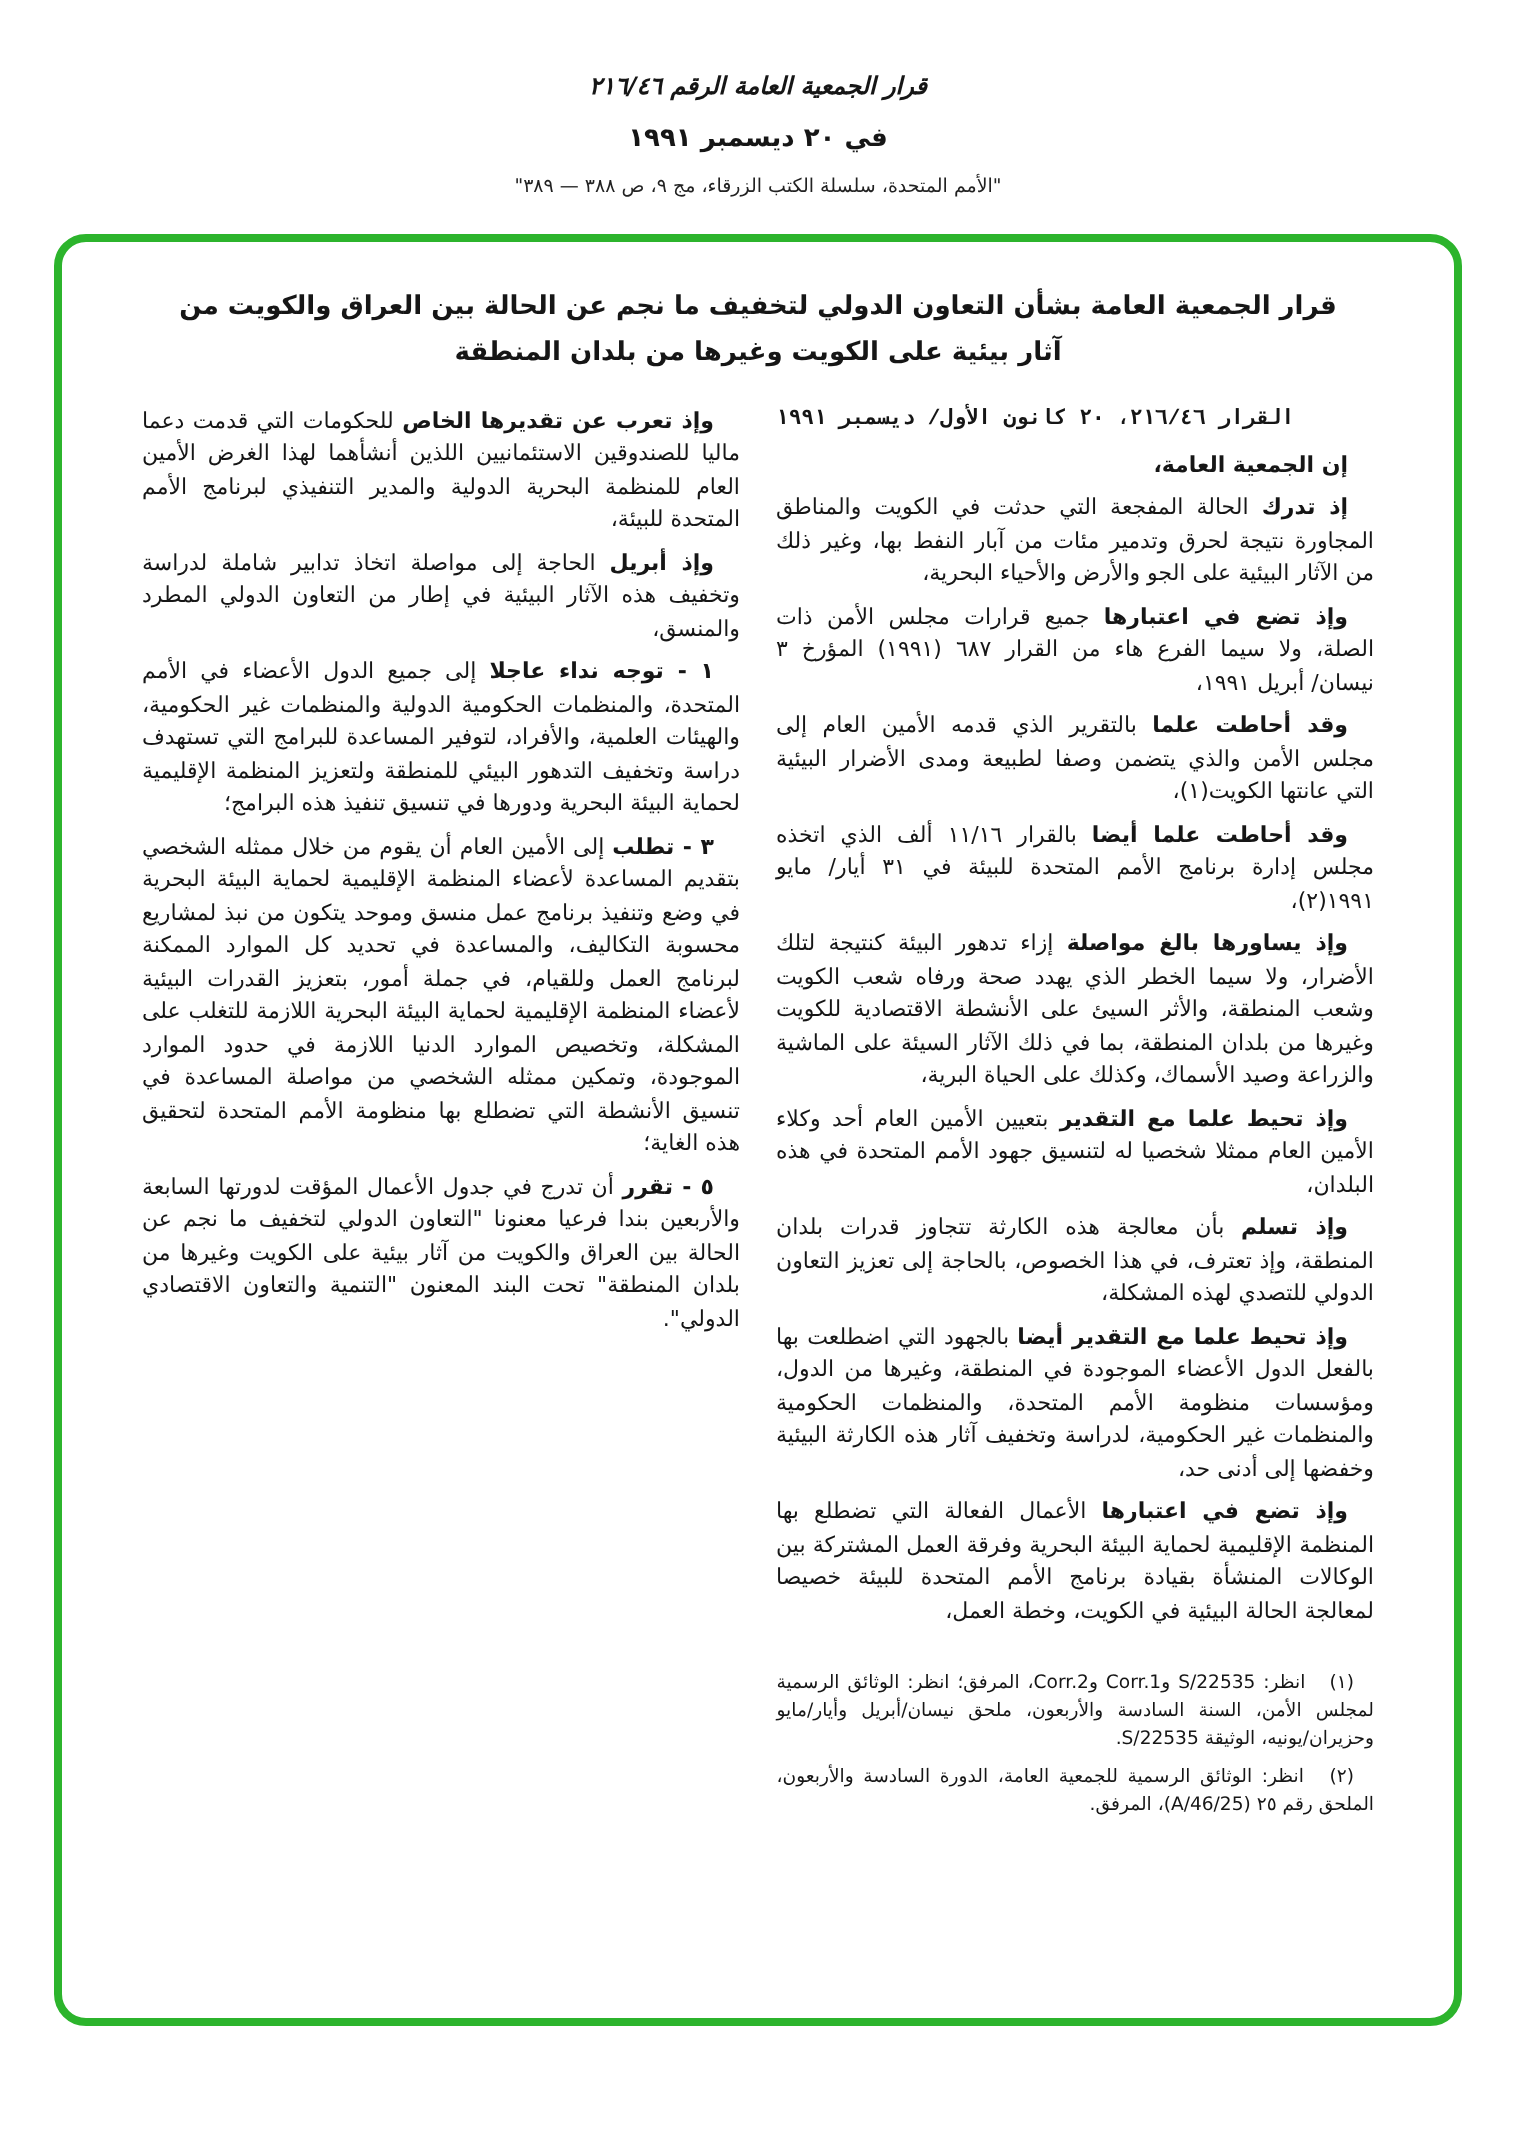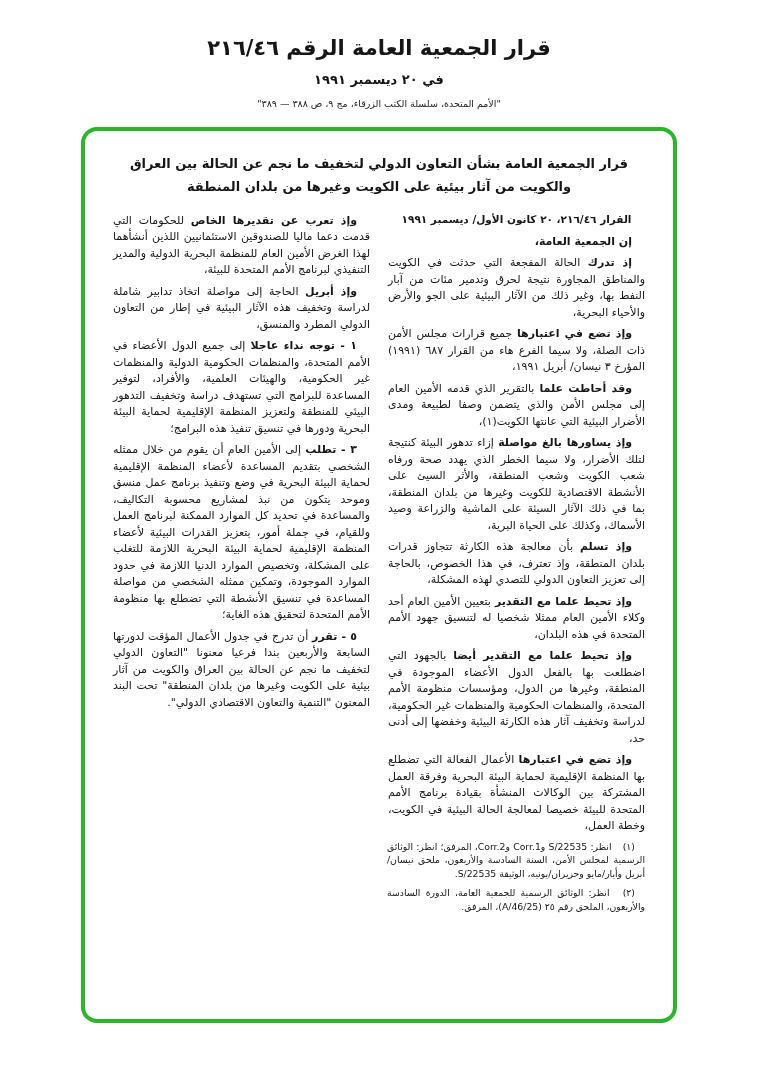--- a/index.html
+++ b/index.html
@@ -7,65 +7,67 @@
   body {
     width: 758px;
     height: 1078px;
     overflow: hidden;
     direction: rtl;
     color: #161616;
     font-family: "DejaVu Sans", sans-serif;
     position: relative;
   }
   .doc-header { text-align: center; padding-top: 36px; }
-  .doc-title  { font-size: 21px; font-weight: bold; }
+  .doc-title  { font-size: 12px; font-weight: bold; font-style: italic; }
   .doc-date   { font-size: 13px; font-weight: bold; margin-top: 12px; }
   .doc-source { font-size: 9.5px; margin-top: 11px; color: #222; }
 
   .content-box {
-    width: 596px;
+    width: 704px;
     margin: 18px auto 0;
     border: 4px solid #2cb42c;
     border-radius: 16px;
-    padding: 22px 28px 16px;
+    padding: 22px 40px 16px;
     min-height: 896px;
   }
 
   .res-title {
     font-size: 13px;
     font-weight: bold;
     line-height: 1.75;
     text-align: center;
     max-width: 94%;
     margin: 0 auto 14px;
   }
 
   .columns { display: flex; gap: 18px; align-items: flex-start; }
   .col { flex: 1 1 0; min-width: 0; }
 
   .res-number {
     font-size: 10.5px;
     font-weight: bold;
     margin-bottom: 9px;
-    text-align: center;
+    text-align: left;
+    font-family: Liberation Mono, monospace;
   }
 
   .para {
     font-size: 11px;
     line-height: 1.5;
     text-align: justify;
     text-indent: 13px;
     margin-bottom: 5px;
   }
   .para strong { font-weight: bold; }
 
   .footnotes {
     width: 48.5%;
     margin-right: 0;
     margin-left: auto;
+    margin-top: 16px;
   }
   .footnote {
     font-size: 9.3px;
     line-height: 1.5;
     text-align: justify;
     text-indent: 10px;
     margin-bottom: 5px;
   }
   .footnote .fn-marker { margin-left: 8px; }
 </style>
@@ -84,23 +86,24 @@
     <h1 class="res-title">قرار الجمعية العامة بشأن التعاون الدولي لتخفيف ما نجم عن الحالة بين العراق والكويت من آثار بيئية على الكويت وغيرها من بلدان المنطقة</h1>
 
     <div class="columns">
       <div class="col">
         <p class="res-number">القرار ٢١٦/٤٦، ٢٠ كانون الأول/ ديسمبر ١٩٩١</p>
         <div>
             <p class="para"><strong class="para-lead">إن الجمعية العامة،</strong></p>
             <p class="para"><strong class="para-lead">إذ تدرك</strong> الحالة المفجعة التي حدثت في الكويت والمناطق المجاورة نتيجة لحرق وتدمير مئات من آبار النفط بها، وغير ذلك من الآثار البيئية على الجو والأرض والأحياء البحرية،</p>
             <p class="para"><strong class="para-lead">وإذ تضع في اعتبارها</strong> جميع قرارات مجلس الأمن ذات الصلة، ولا سيما الفرع هاء من القرار ٦٨٧ (١٩٩١) المؤرخ ٣ نيسان/ أبريل ١٩٩١،</p>
             <p class="para"><strong class="para-lead">وقد أحاطت علما</strong> بالتقرير الذي قدمه الأمين العام إلى مجلس الأمن والذي يتضمن وصفا لطبيعة ومدى الأضرار البيئية التي عانتها الكويت(١)،</p>
+            <p class="para"><strong class="para-lead">وقد أحاطت علما أيضا</strong> بالقرار ١١/١٦ ألف الذي اتخذه مجلس إدارة برنامج الأمم المتحدة للبيئة في ٣١ أيار/ مايو ١٩٩١(٢)،</p>
             <p class="para"><strong class="para-lead">وإذ يساورها بالغ مواصلة</strong> إزاء تدهور البيئة كنتيجة لتلك الأضرار، ولا سيما الخطر الذي يهدد صحة ورفاه شعب الكويت وشعب المنطقة، والأثر السيئ على الأنشطة الاقتصادية للكويت وغيرها من بلدان المنطقة، بما في ذلك الآثار السيئة على الماشية والزراعة وصيد الأسماك، وكذلك على الحياة البرية،</p>
+            <p class="para"><strong class="para-lead">وإذ تحيط علما مع التقدير</strong> بتعيين الأمين العام أحد وكلاء الأمين العام ممثلا شخصيا له لتنسيق جهود الأمم المتحدة في هذه البلدان،</p>
             <p class="para"><strong class="para-lead">وإذ تسلم</strong> بأن معالجة هذه الكارثة تتجاوز قدرات بلدان المنطقة، وإذ تعترف، في هذا الخصوص، بالحاجة إلى تعزيز التعاون الدولي للتصدي لهذه المشكلة،</p>
-            <p class="para"><strong class="para-lead">وإذ تحيط علما مع التقدير</strong> بتعيين الأمين العام أحد وكلاء الأمين العام ممثلا شخصيا له لتنسيق جهود الأمم المتحدة في هذه البلدان،</p>
             <p class="para"><strong class="para-lead">وإذ تحيط علما مع التقدير أيضا</strong> بالجهود التي اضطلعت بها بالفعل الدول الأعضاء الموجودة في المنطقة، وغيرها من الدول، ومؤسسات منظومة الأمم المتحدة، والمنظمات الحكومية والمنظمات غير الحكومية، لدراسة وتخفيف آثار هذه الكارثة البيئية وخفضها إلى أدنى حد،</p>
             <p class="para"><strong class="para-lead">وإذ تضع في اعتبارها</strong> الأعمال الفعالة التي تضطلع بها المنظمة الإقليمية لحماية البيئة البحرية وفرقة العمل المشتركة بين الوكالات المنشأة بقيادة برنامج الأمم المتحدة للبيئة خصيصا لمعالجة الحالة البيئية في الكويت، وخطة العمل،</p>
           </div>
       </div>
       <div class="col">
         <div>
             <p class="para"><strong class="para-lead">وإذ تعرب عن تقديرها الخاص</strong> للحكومات التي قدمت دعما ماليا للصندوقين الاستئمانيين اللذين أنشأهما لهذا الغرض الأمين العام للمنظمة البحرية الدولية والمدير التنفيذي لبرنامج الأمم المتحدة للبيئة،</p>
             <p class="para"><strong class="para-lead">وإذ أبريل</strong> الحاجة إلى مواصلة اتخاذ تدابير شاملة لدراسة وتخفيف هذه الآثار البيئية في إطار من التعاون الدولي المطرد والمنسق،</p>
             <p class="para"><strong class="para-lead">١ - توجه نداء عاجلا</strong> إلى جميع الدول الأعضاء في الأمم المتحدة، والمنظمات الحكومية الدولية والمنظمات غير الحكومية، والهيئات العلمية، والأفراد، لتوفير المساعدة للبرامج التي تستهدف دراسة وتخفيف التدهور البيئي للمنطقة ولتعزيز المنظمة الإقليمية لحماية البيئة البحرية ودورها في تنسيق تنفيذ هذه البرامج؛</p>
             <p class="para"><strong class="para-lead">٣ - تطلب</strong> إلى الأمين العام أن يقوم من خلال ممثله الشخصي بتقديم المساعدة لأعضاء المنظمة الإقليمية لحماية البيئة البحرية في وضع وتنفيذ برنامج عمل منسق وموحد يتكون من نبذ لمشاريع محسوبة التكاليف، والمساعدة في تحديد كل الموارد الممكنة لبرنامج العمل وللقيام، في جملة أمور، بتعزيز القدرات البيئية لأعضاء المنظمة الإقليمية لحماية البيئة البحرية اللازمة للتغلب على المشكلة، وتخصيص الموارد الدنيا اللازمة في حدود الموارد الموجودة، وتمكين ممثله الشخصي من مواصلة المساعدة في تنسيق الأنشطة التي تضطلع بها منظومة الأمم المتحدة لتحقيق هذه الغاية؛</p>

